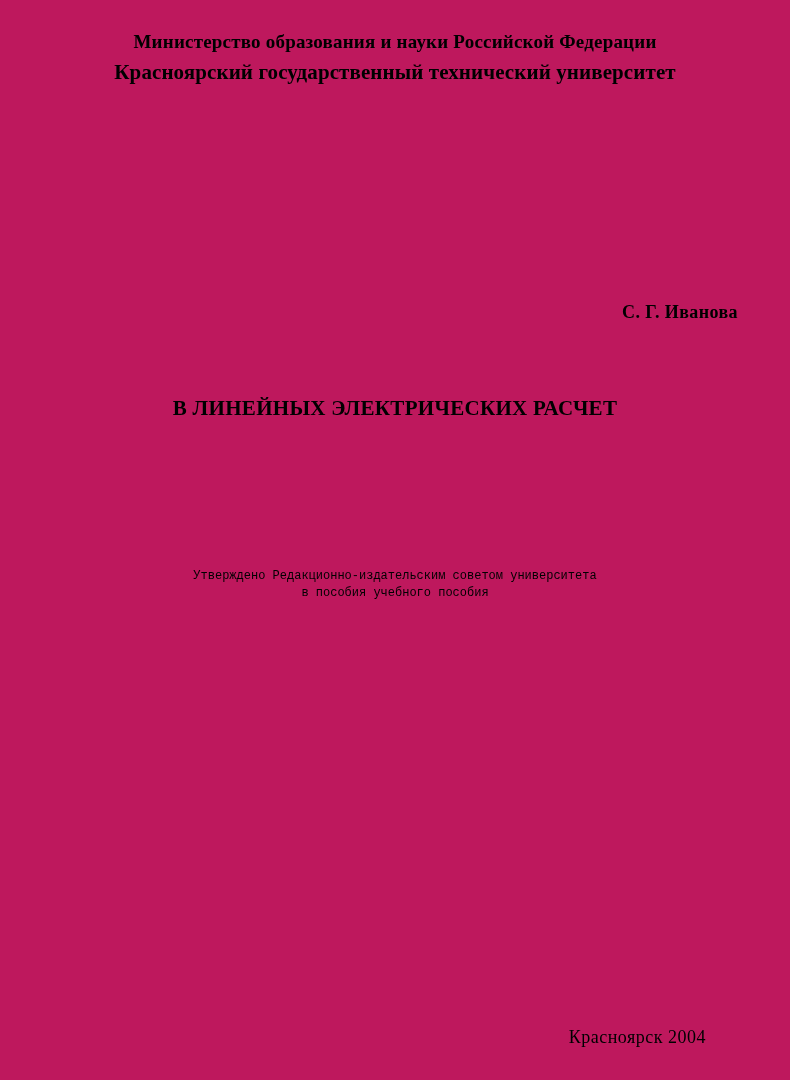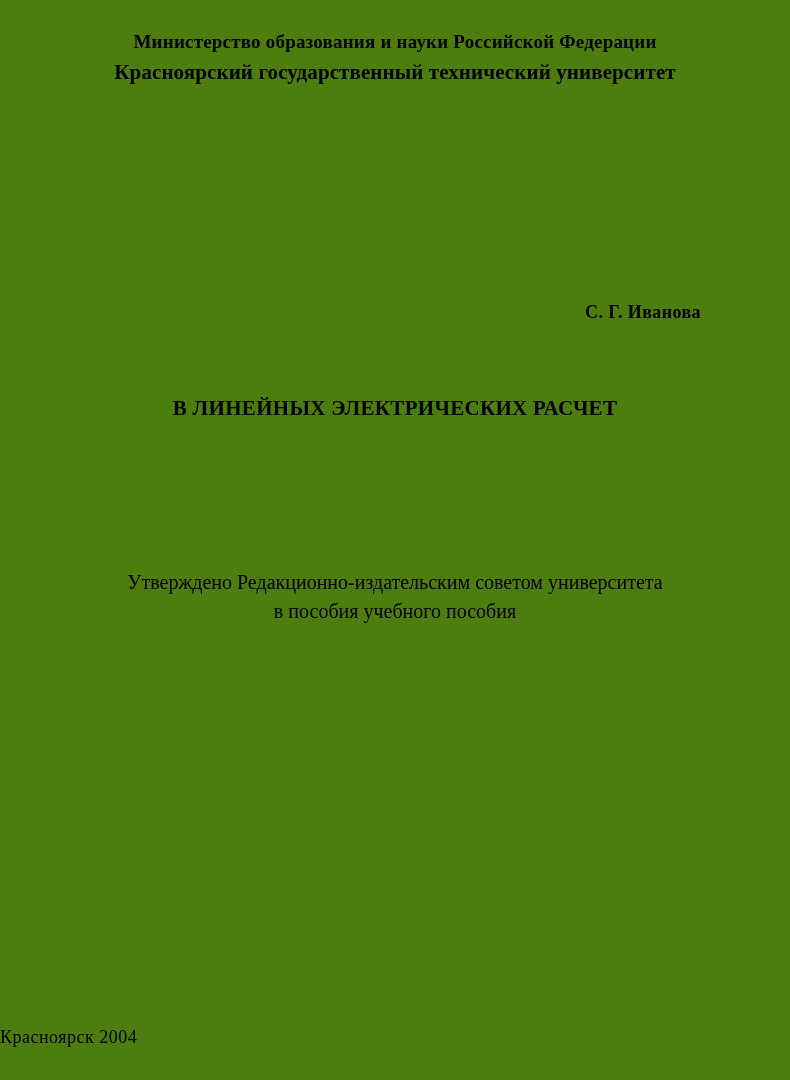--- a/index.html
+++ b/index.html
@@ -12,21 +12,21 @@
     background: #ffffff;
     font-family: "Liberation Serif", serif;
     color: #000000;
     overflow: hidden;
   }
   .page {
     position: relative;
     width: 790px;
     height: 1080px;
     box-sizing: border-box;
-    background: #4d7c0f;
+    background: #be185d;
   }
 
   .header-block {
     position: absolute;
     top: 30px;
     left: 0;
     width: 790px;
     text-align: center;
   }
   .ministry {
@@ -41,21 +41,21 @@
     font-weight: bold;
     letter-spacing: 0.1px;
     line-height: 1.3;
   }
 
   .author-block {
     position: absolute;
     top: 302px;
     left: 0;
     width: 790px;
-    padding-right: 89px;
+    padding-right: 52px;
     box-sizing: border-box;
     text-align: right;
   }
   .author {
     font-size: 18px;
     font-weight: bold;
     letter-spacing: 0.4px;
   }
 
   .title-block {
@@ -80,30 +80,31 @@
   }
 
   .approval-block {
     position: absolute;
     top: 568px;
     left: 0;
     width: 790px;
     text-align: center;
   }
   .approval-line {
-    font-size: 20px;
+    font-size: 12px;
     line-height: 1.45;
+    font-family: Liberation Mono, monospace;
   }
 
   .footer-block {
     position: absolute;
     bottom: 32px;
     left: 0;
     width: 706px;
-    text-align: left;
+    text-align: right;
   }
   .place-year {
     font-size: 18px;
     letter-spacing: 0.5px;
   }
 </style>
 </head>
 <body>
 
 <div class="page">

